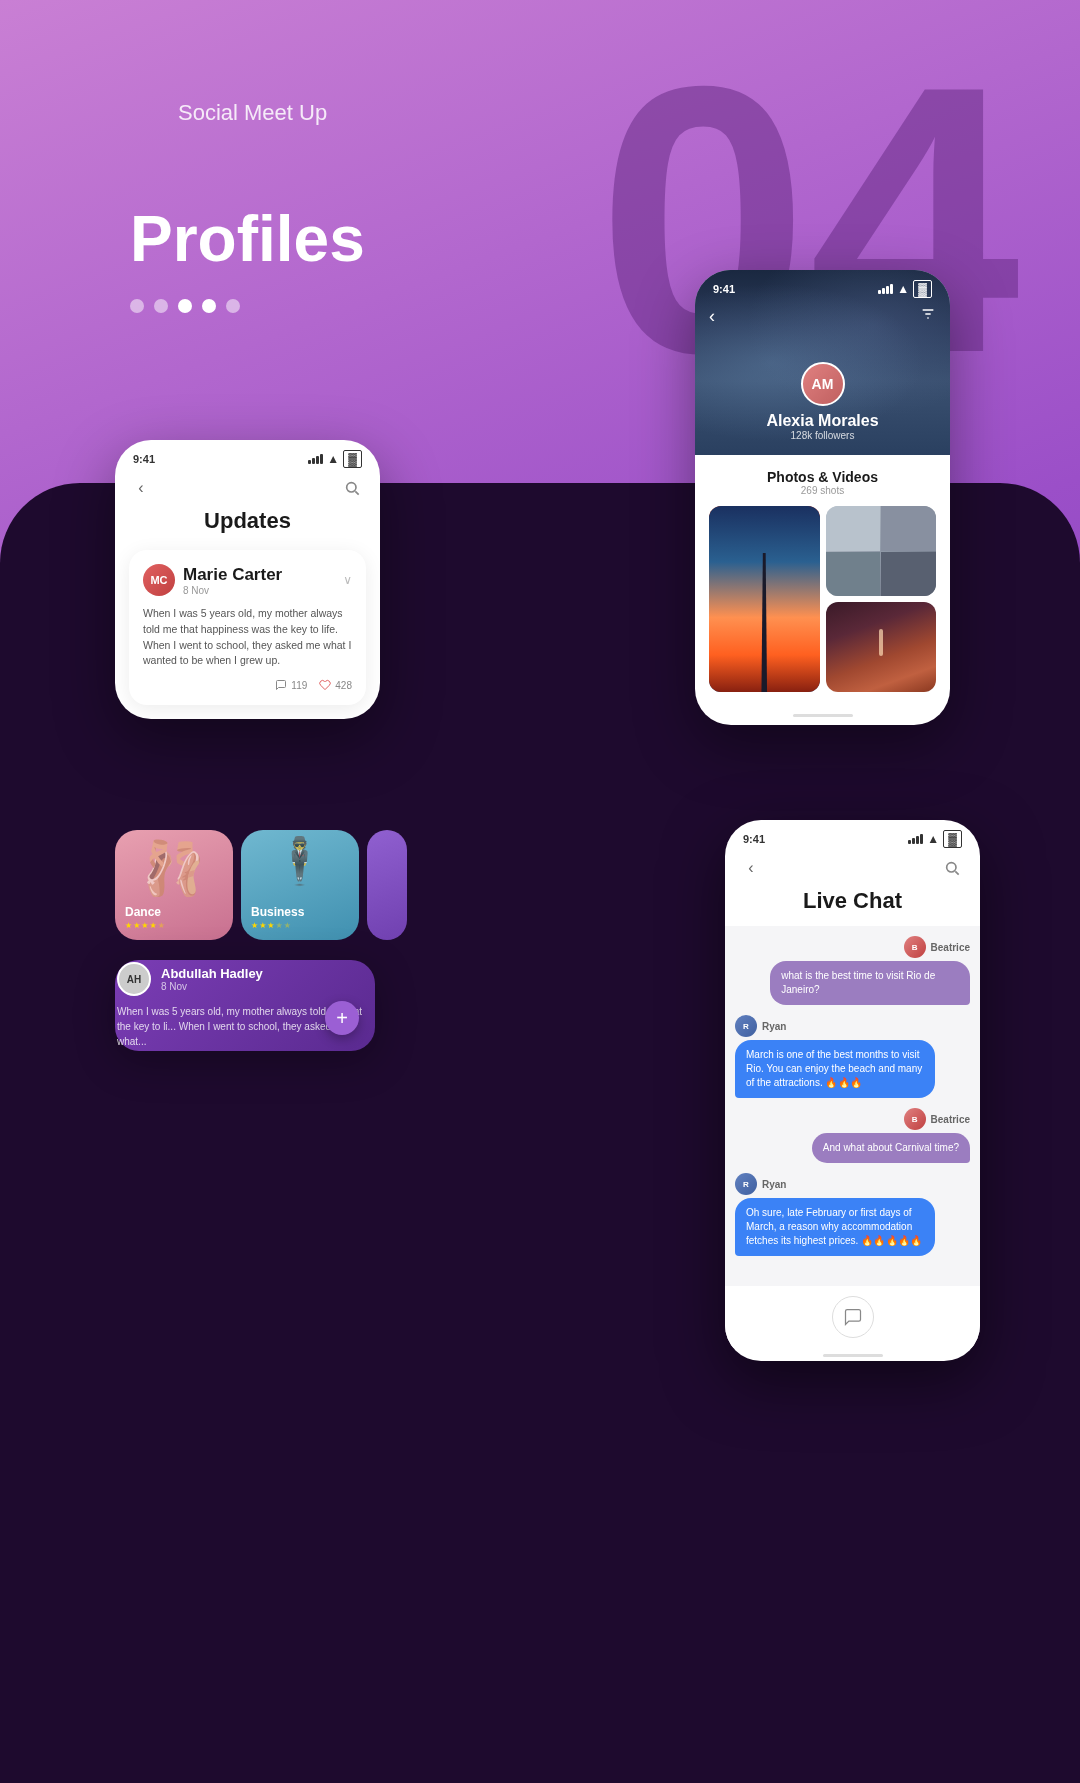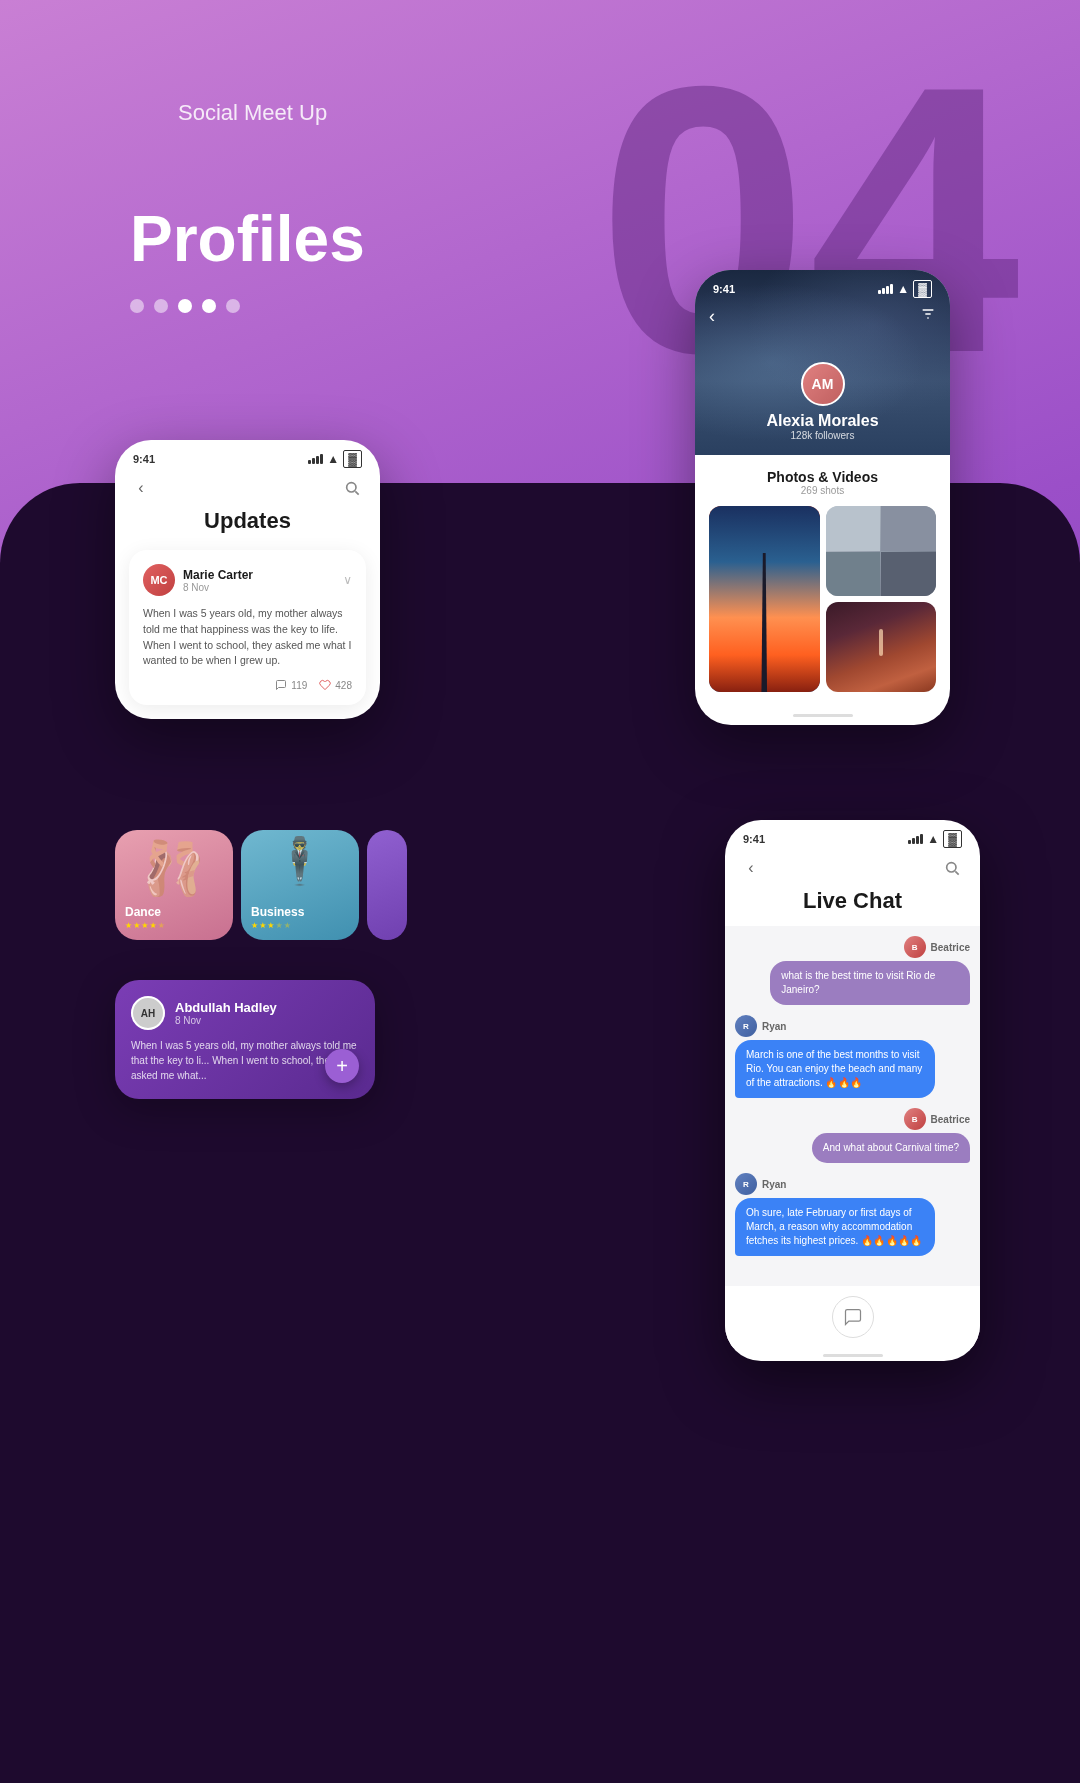--- a/index.html
+++ b/index.html
@@ -198,21 +198,21 @@
       display: flex;
       align-items: center;
       justify-content: center;
       color: white;
       font-size: 11px;
       font-weight: 700;
       overflow: hidden;
     }
 
     .update-user-name {
-      font-size: 12px;
+      font-size: 17px;
       font-weight: 700;
       color: #1a1a1a;
     }
 
     .update-user-date {
       font-size: 10px;
       color: #999;
     }
 
     .chevron-down {
@@ -289,24 +289,23 @@
     }
 
     
     .update-card-2 {
       position: absolute;
       top: 960px;
       left: 115px;
       width: 260px;
       background: linear-gradient(135deg, #7b3db5, #5a2a90);
       border-radius: 24px;
-      padding: 16px;
+      padding: 2px;
       z-index: 5;
       box-shadow: 0 10px 40px rgba(0,0,0,0.3);
-      margin-top: 20px;
     }
 
     .update-card-2-header {
       display: flex;
       align-items: center;
       gap: 10px;
       margin-bottom: 8px;
     }
 
     .user-avatar-white {

